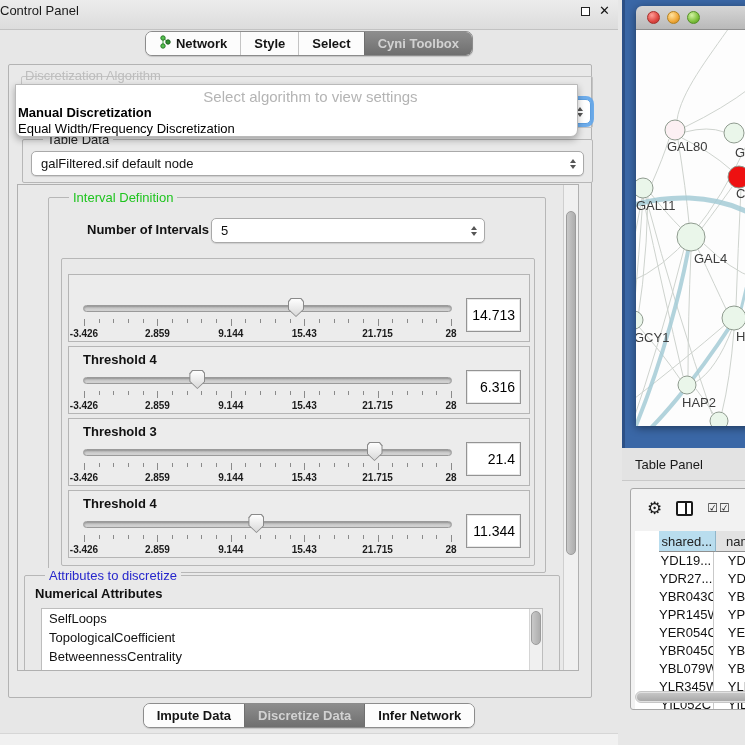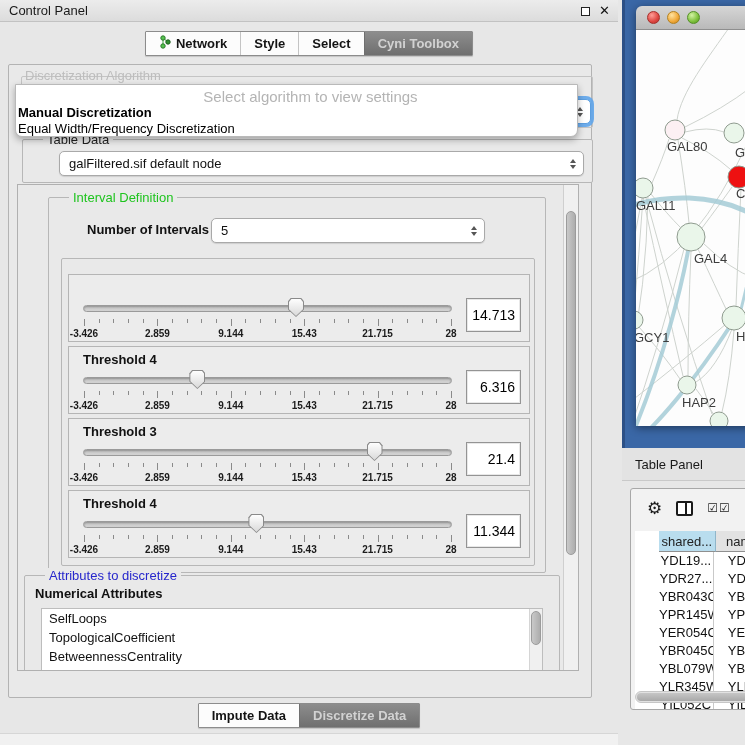--- a/index.html
+++ b/index.html
@@ -2,32 +2,32 @@
 <html><head>
 <meta charset="utf-8">
 <style>
   * { margin:0; padding:0; box-sizing:border-box; }
   html,body { width:745px; height:745px; background:#e7e7e7;
     font-family:"Liberation Sans","DejaVu Sans",sans-serif; color:#111; }
   #app { position:relative; width:745px; height:745px; overflow:hidden; background:#e7e7e7; }
 
   
   .cp { position:absolute; left:0; top:0; width:618px; height:745px; background:#e7e7e7; }
-  .cp-titlebar { position:absolute; left:0; top:0; width:100%; height:22px;
+  .cp-titlebar { position:absolute; left:0; top:0; width:100%; height:30px;
     background:linear-gradient(#ececec,#dcdcdc); border-bottom:1px solid #c2c2c2;
-    font-size:13px; line-height:22px; padding-left:9px; color:#1a1a1a; }
+    font-size:13px; line-height:22px; color:#1a1a1a; }
   .winbtns { position:absolute; right:8px; top:0; height:22px; display:flex; align-items:center; gap:9px; }
   .float-ico { width:9px; height:9px; border:1.5px solid #222; display:inline-block; background:#fff; }
   .close-ico { font-family:"DejaVu Sans",sans-serif; font-weight:bold; font-size:13px; color:#111; line-height:22px; }
 
   
   .segbar { position:absolute; width:618px; display:flex; justify-content:center; }
   .cp-tabs { top:31px; }
   .cp-bottom-tabs { top:703px; }
-  .seg { display:inline-flex; border:1px solid #8c8c8c; border-radius:1px; overflow:hidden;
+  .seg { display:inline-flex; border:1px solid #8c8c8c; border-radius:7px; overflow:hidden;
     background:#fcfcfc; box-shadow:0 1px 1px rgba(0,0,0,.15); }
   .seg-item { display:flex; align-items:center; gap:5px; padding:0 13px; height:23px;
     font-size:13px; font-weight:bold; color:#141414; border-left:1px solid #c4c4c4; background:#fcfcfc; }
   .seg-item:first-child { border-left:none; }
   .seg-item.sel { background:linear-gradient(#8d8d8d,#6f6f6f); color:#d2d2d2;
     border-left-color:#6f6f6f; }
   .seg-item.sel + .seg-item { border-left-color:#6f6f6f; }
 
   
   .cp-outer { position:absolute; left:8px; top:64px; width:584px; height:634px;
@@ -58,21 +58,21 @@
   
   .popup { position:absolute; left:6px; top:19px; width:563px; height:53px; z-index:5;
     background:#fff; border:1px solid #b9b9b9; border-radius:0 0 7px 7px;
     box-shadow:0 3px 7px rgba(0,0,0,.3); }
   .popup-hint { text-align:center; color:#b4b4b4; font-size:15px; padding-top:3px;padding-left:28px; }
   .popup-item { font-size:13px; line-height:16px; padding-left:2px; color:#000; }
   .popup-item.bold { font-weight:bold; }
 
   
   .table-data-group { left:13px; top:74px; width:571px; height:44px; background:#e9e9e9; }
-  .table-data-group .combo { position:absolute; left:8px; right:8px; top:11px;margin-left:28px; }
+  .table-data-group .combo { position:absolute; left:8px; right:8px; top:11px; }
 
   
   .scrollpane { position:absolute; left:8px; top:119px; width:562px; height:487px;
     border:1px solid #b0b0b0; background:#e9e9e9; overflow:hidden; }
   .v-scrollbar { position:absolute; right:0; top:0; width:15px; height:100%;
     background:#f0f0f0; border-left:1px solid #cfcfcf; }
   .v-thumb { position:absolute; left:2px; width:10px; border-radius:5px;
     background:linear-gradient(90deg,#c9c9c9,#adadad); border:1px solid #9b9b9b; }
   .scrollpane > .v-scrollbar .v-thumb { top:26px; height:344px; }
 
@@ -449,20 +449,23 @@
       <button class="apply">Apply</button>
     </div>
 
     <div class="segbar cp-bottom-tabs">
       <div class="seg" id="bottomTabs">
           <div class="seg-item">
             <span>Impute Data</span>
           </div>
           <div class="seg-item sel">
             <span>Discretize Data</span>
+          </div>
+          <div class="seg-item">
+            <span>Infer Network</span>
           </div>
         </div>
     </div>
     <div class="cp-bottom-strip"></div>
   </section>
 
   <section class="net">
     <div class="mac-win">
       <div class="mac-titlebar">
         <span class="tl red"></span>

